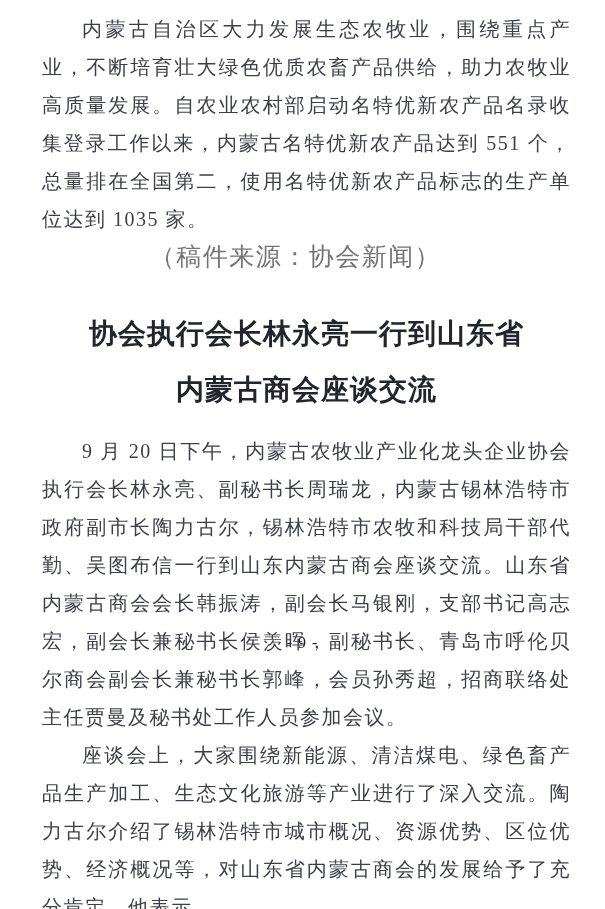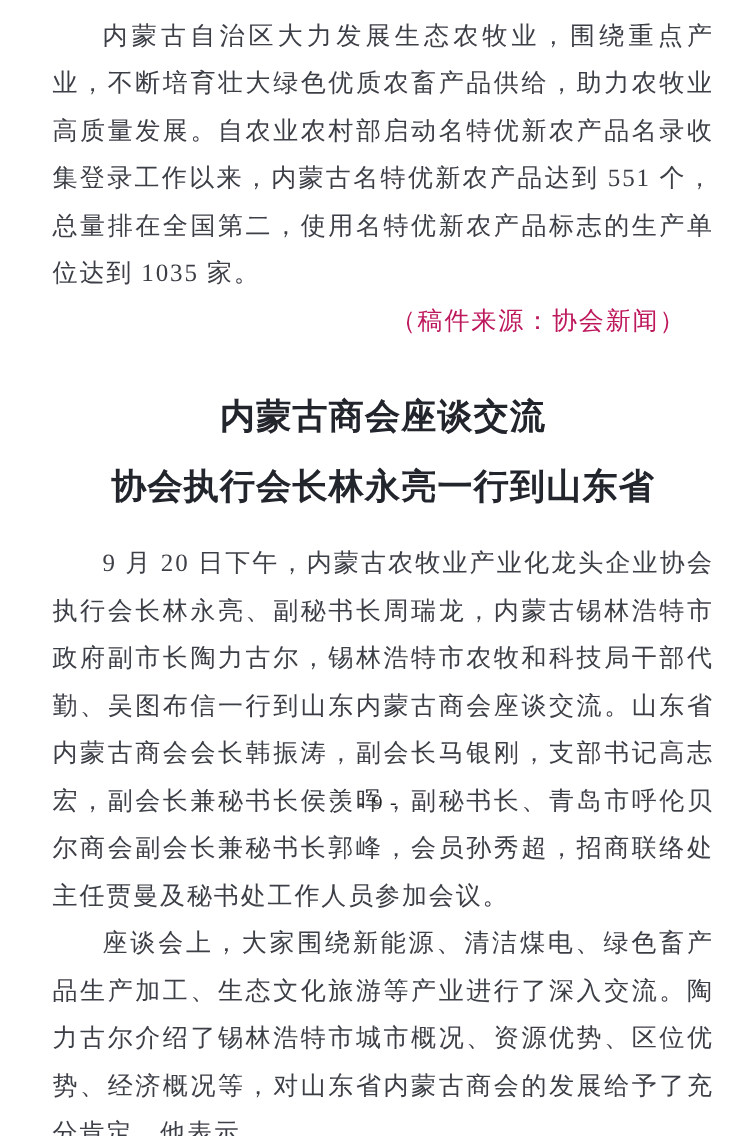--- a/index.html
+++ b/index.html
@@ -26,25 +26,25 @@
     font-size: 20px;
     line-height: 38px;
     color: #3d3f47;
     letter-spacing: 1.5px;
     text-align: justify;
     text-justify: inter-character;
     text-indent: 2em;
   }
   .source-line {
     margin: 0;
-    font-size: 20px;
+    font-size: 25px;
     line-height: 38px;
-    color: #be185d;
+    color: #737373;
     letter-spacing: 1.5px;
-    text-align: right;
+    text-align: center;
     padding-right: 22px;
   }
   .article-title {
     margin: 30px 0 14px 0;
     font-size: 28px;
     line-height: 56px;
     font-weight: bold;
     color: #23252d;
     letter-spacing: 1px;
     text-align: center;
@@ -66,22 +66,22 @@
 </head>
 <body>
 
 <div class="page">
 
   <p class="para">内蒙古自治区大力发展生态农牧业，围绕重点产业，不断培育壮大绿色优质农畜产品供给，助力农牧业高质量发展。自农业农村部启动名特优新农产品名录收集登录工作以来，内蒙古名特优新农产品达到 551 个，总量排在全国第二，使用名特优新农产品标志的生产单位达到 1035 家。</p>
 
   <p class="source-line">（稿件来源：协会新闻）</p>
 
   <h1 class="article-title">
+    <span class="title-line">协会执行会长林永亮一行到山东省</span>
     <span class="title-line">内蒙古商会座谈交流</span>
-    <span class="title-line">协会执行会长林永亮一行到山东省</span>
   </h1>
 
   <p class="para">9 月 20 日下午，内蒙古农牧业产业化龙头企业协会执行会长林永亮、副秘书长周瑞龙，内蒙古锡林浩特市政府副市长陶力古尔，锡林浩特市农牧和科技局干部代勤、吴图布信一行到山东内蒙古商会座谈交流。山东省内蒙古商会会长韩振涛，副会长马银刚，支部书记高志宏，副会长兼秘书长侯羡晖，副秘书长、青岛市呼伦贝尔商会副会长兼秘书长郭峰，会员孙秀超，招商联络处主任贾曼及秘书处工作人员参加会议。</p>
 
   <p class="para">座谈会上，大家围绕新能源、清洁煤电、绿色畜产品生产加工、生态文化旅游等产业进行了深入交流。陶力古尔介绍了锡林浩特市城市概况、资源优势、区位优势、经济概况等，对山东省内蒙古商会的发展给予了充分肯定。他表示，</p>
 
   <div class="page-footer">- 9 -</div>
 
 </div>
 

